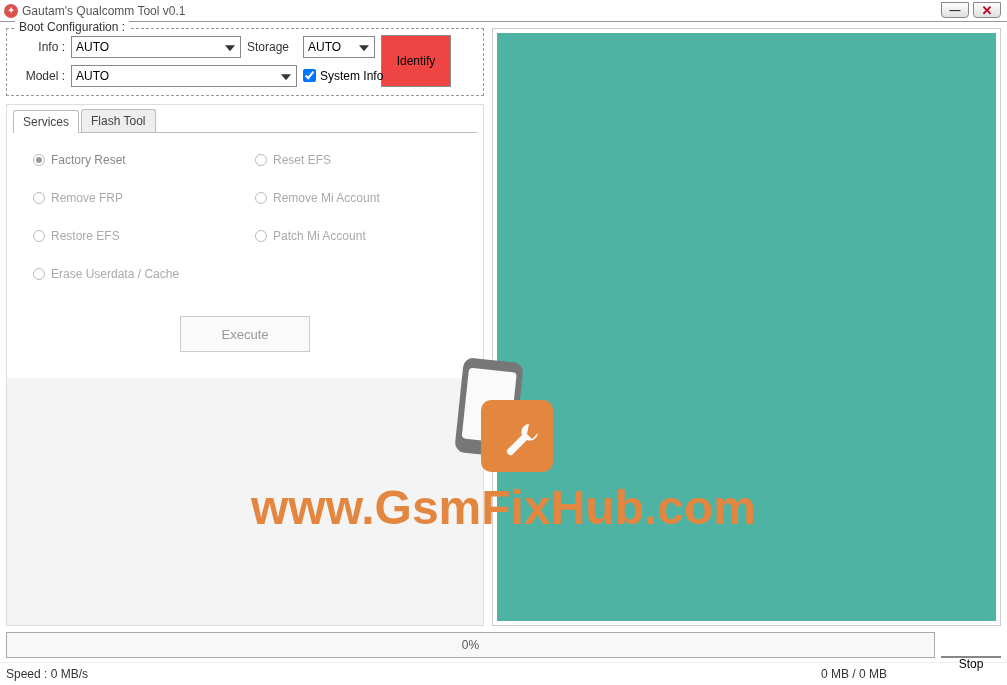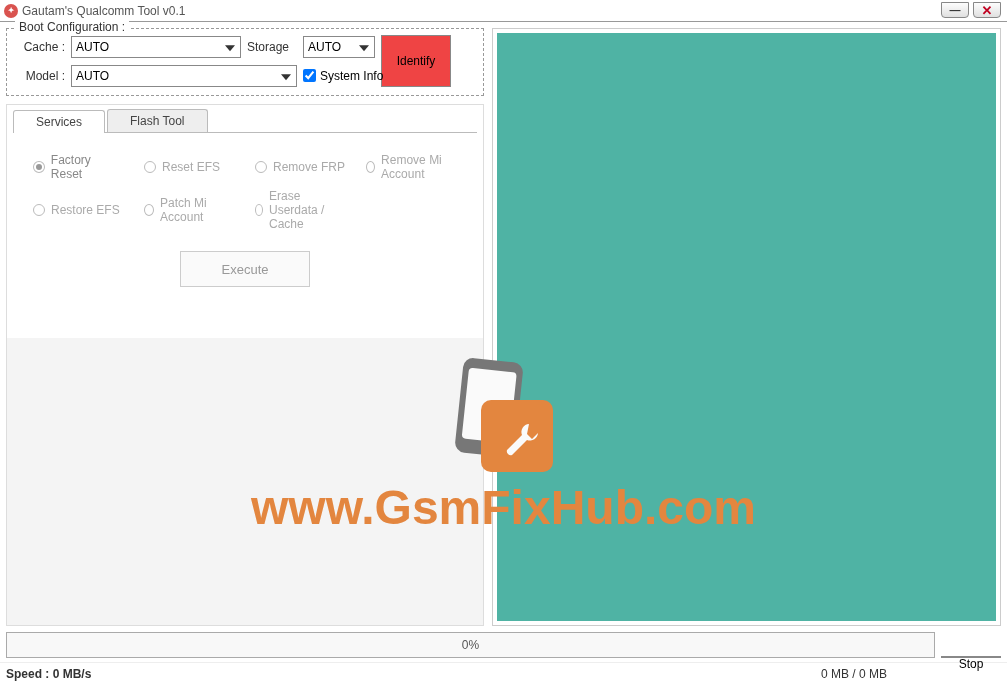--- a/index.html
+++ b/index.html
@@ -107,40 +107,40 @@
       position: relative;
       background: #fff;
     }
     .tab-strip {
       display: flex;
       padding: 4px 6px 0 6px;
     }
     .tab {
       border: 1px solid #bbb;
       border-bottom: none;
-      padding: 4px 22px;
+      padding: 4px 9px;
       background: #eee;
       margin-right: 2px;
       cursor: pointer;
       border-radius: 3px 3px 0 0;
       color: #444;
       font-size: 12px;
     }
     .tab.active { background: #fff; position: relative; top: 1px; }
     .tab-body {
       border-top: 1px solid #bbb;
       margin: 0 6px 6px 6px;
       padding: 20px;
       min-height: 200px;
     }
     .radio-grid {
       display: grid;
-      grid-template-columns: 1fr 1fr 1fr 1fr;
-      gap: 8px 20px;
-      margin-bottom: 20px;
+      grid-template-columns: 1fr 1fr;
+      gap: 24px 20px;
+      margin-bottom: 35px;
     }
     .radio-item { display: flex; align-items: center; gap: 6px; color: #aaa; }
     .radio-item.active { color: #888; }
     .radio-circle {
       width: 12px; height: 12px; border: 1px solid #bbb; border-radius: 50%;
       display: inline-flex; align-items: center; justify-content: center;
     }
     .radio-circle .dot { width: 6px; height: 6px; background: #999; border-radius: 50%; }
     .execute-btn {
       display: block;
@@ -188,21 +188,21 @@
       margin-top: 24px;
     }
     .status-bar {
       display: flex;
       padding: 4px 6px;
       color: #333;
       font-size: 12px;
       border-top: 1px solid #eee;
       margin-top: 4px;
     }
-    .status-left { flex: 1; font-weight: bold; }
+    .status-left { flex: 1; }
     .status-mid { width: 180px; }
     
     .watermark {
       position: absolute;
       left: 0; width: 100%;
       top: 360px;
       text-align: center;
       pointer-events: none;
       z-index: 50;
     }
@@ -249,21 +249,21 @@
     <div class="wc-btn wc-close">✕</div>
   </div>
 </div>
 
 <div class="content">
   <div class="left-col">
 
     <div class="groupbox">
       <div class="group-legend">Boot Configuration :</div>
       <div style="display:grid; grid-template-columns: 50px 170px 50px 72px 70px; gap:6px; align-items:center;">
-        <span class="lbl">Cache :</span>
+        <span class="lbl">Info :</span>
         <span class="sel-wrap">
           <select class="sel">
             <option>AUTO</option>
           </select>
         </span>
         <span class="lbl" style="text-align:left">Storage</span>
         <span class="sel-wrap">
           <select class="sel">
             <option>AUTO</option>
           </select>

